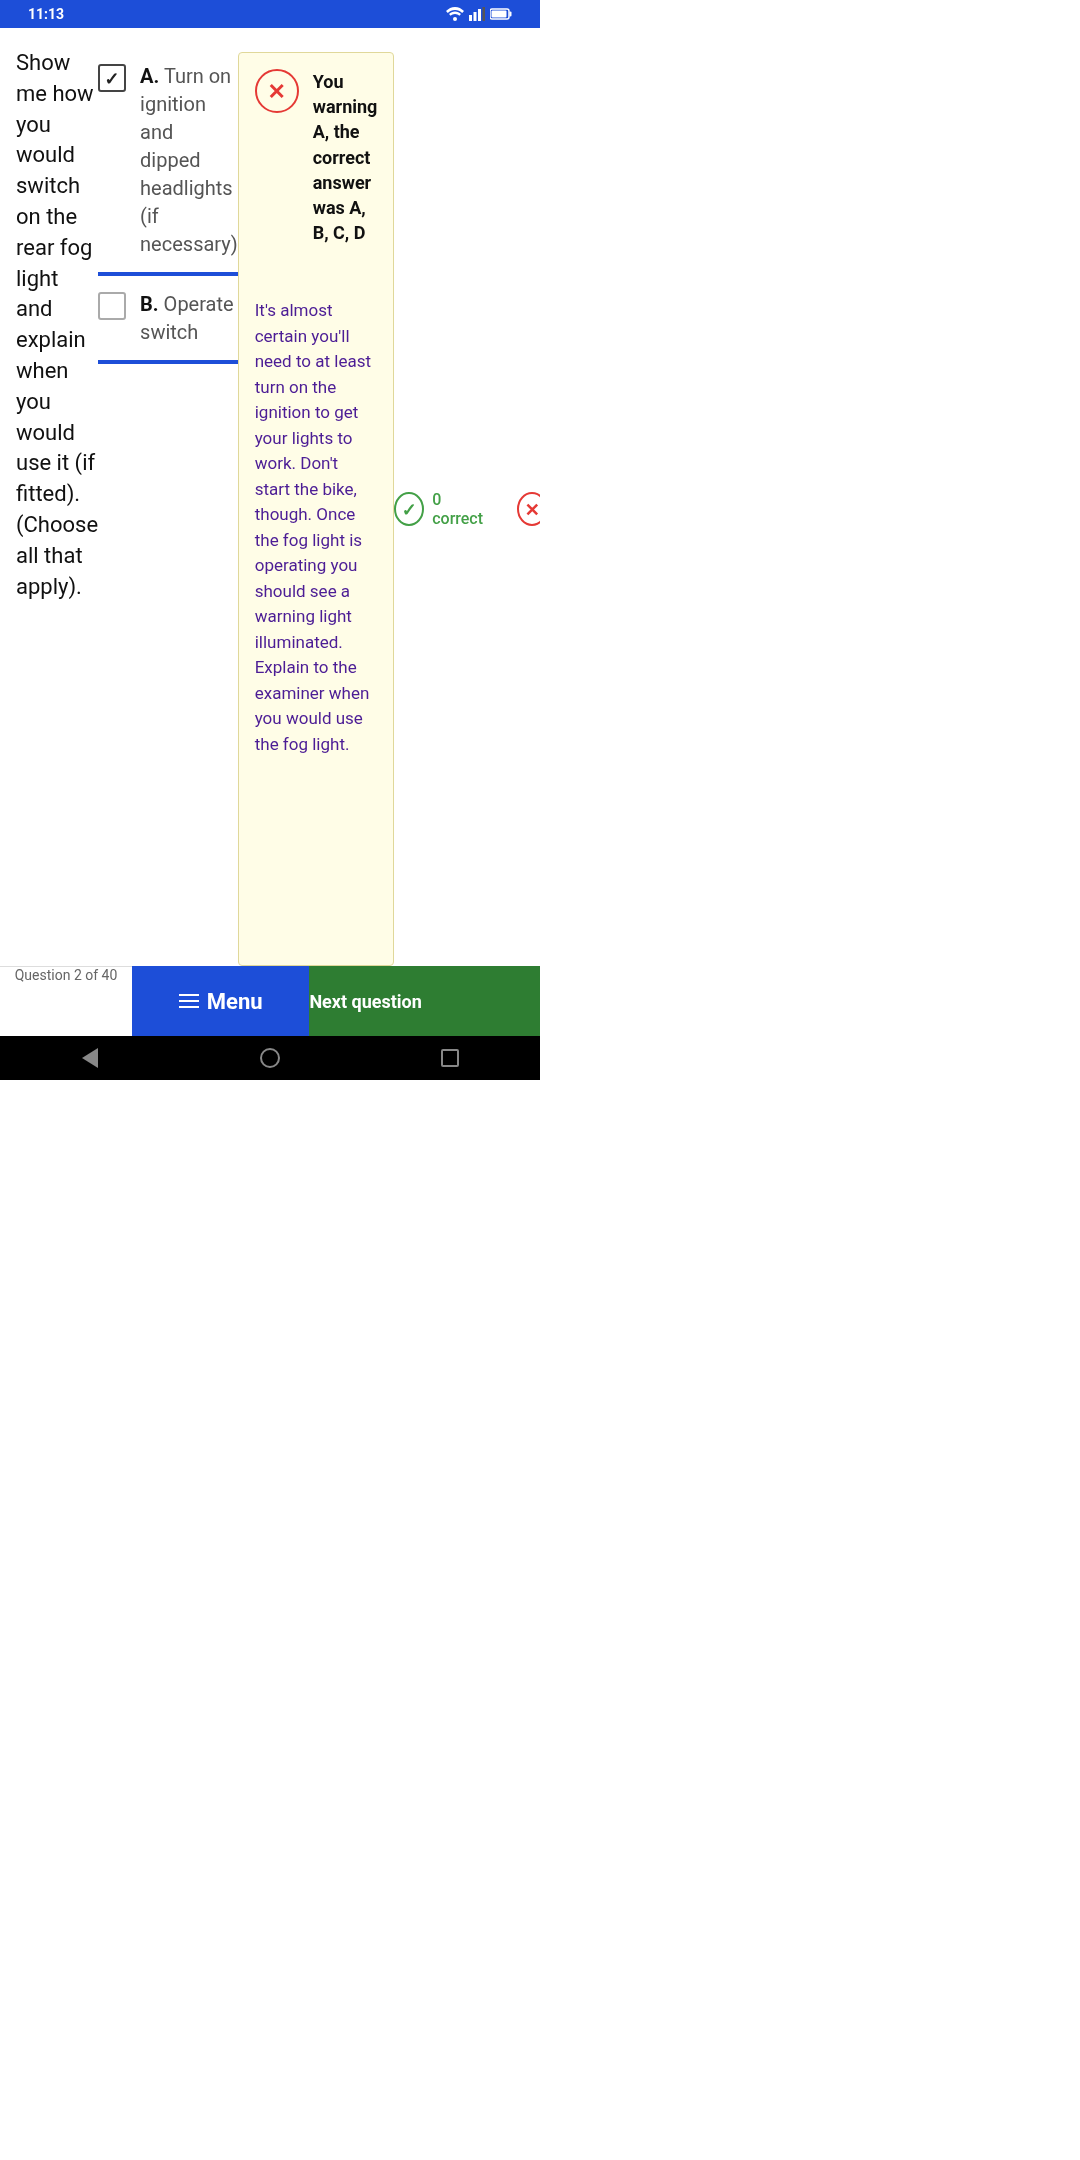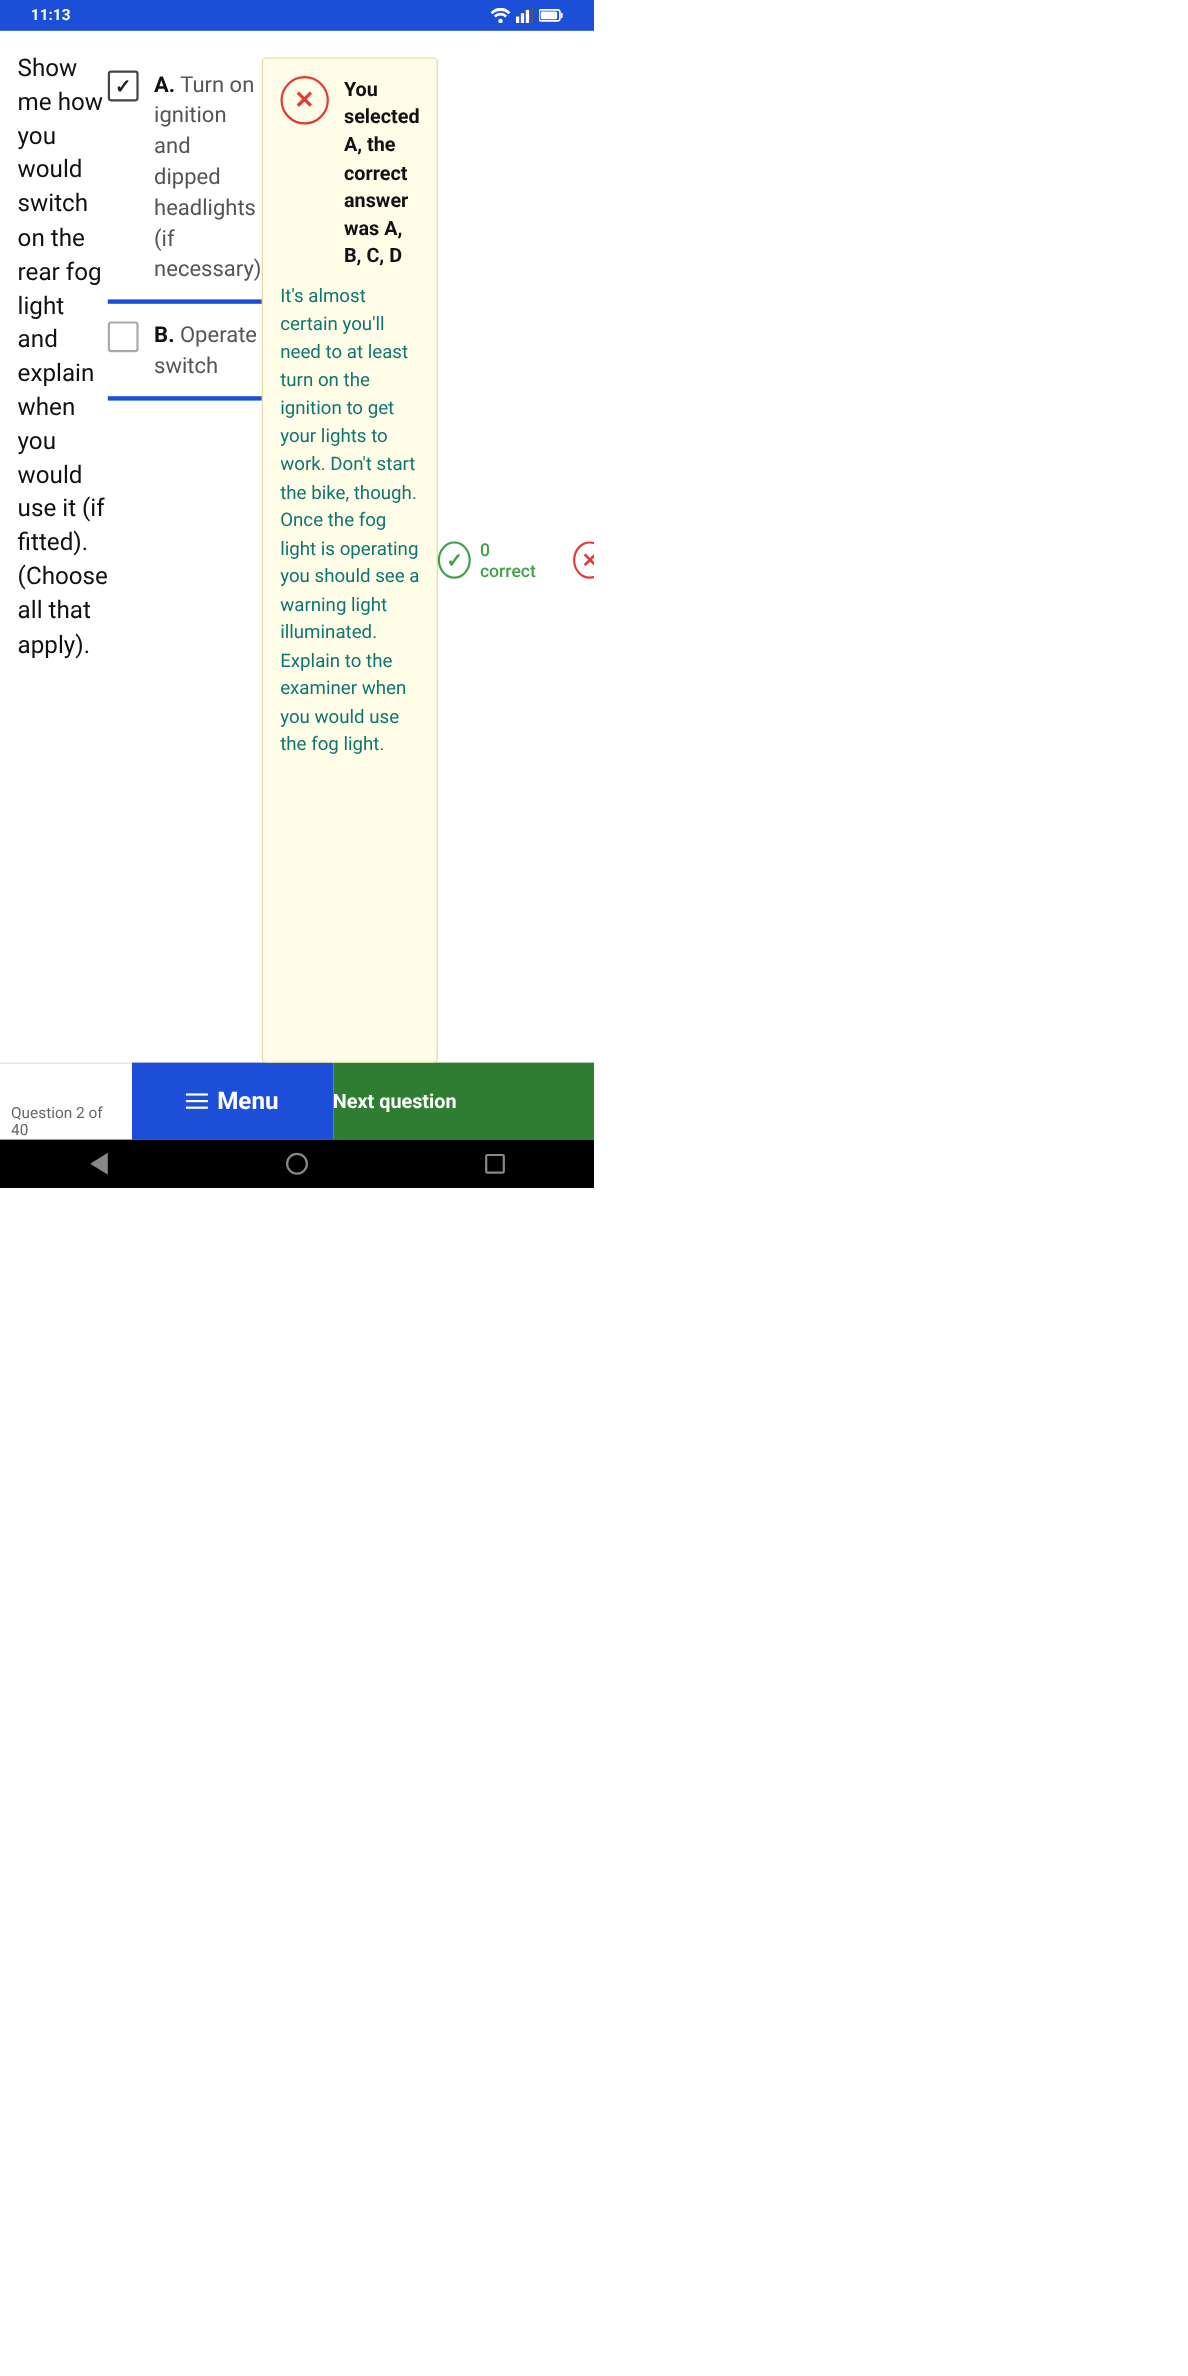--- a/index.html
+++ b/index.html
@@ -144,22 +144,23 @@
 
     .feedback-title {
       font-size: 18px;
       font-weight: bold;
       color: #111;
       line-height: 1.4;
     }
 
     .feedback-body {
       font-size: 17px;
-      color: #0f766e;
+      color: #4c1d95;
       line-height: 1.5;
+      margin-top: 41px;
     }
 
     
     .score-row {
       display: flex;
       align-items: center;
       gap: 30px;
       padding: 20px 0 16px 0;
     }
 
@@ -212,23 +213,23 @@
     
     .bottom-bar {
       display: flex;
       align-items: stretch;
       height: 70px;
       flex-shrink: 0;
     }
 
     .question-counter-section {
       display: flex;
-      align-items: flex-end;
-      justify-content: center;
-      width: 120px;
+      align-items: flex-start;
+      justify-content: center;
+      width: 132px;
       background: #fff;
       color: #666;
       font-size: 14px;
       padding: 0 10px;
       border-top: 1px solid #ddd;
     }
 
     .menu-section {
       display: flex;
       align-items: center;
@@ -361,21 +362,21 @@
       </span>
     </div>
 
 
 
   </div>
 
   <div class="feedback-box">
     <div class="feedback-header">
       <div class="feedback-x-icon">✕</div>
-      <span class="feedback-title">You selected A, the correct answer was A, B, C, D</span>
+      <span class="feedback-title">You warning A, the correct answer was A, B, C, D</span>
     </div>
     <p class="feedback-body">It's almost certain you'll need to at least turn on the ignition to get your lights to work. Don't start the bike, though. Once the fog light is operating you should see a warning light illuminated. Explain to the examiner when you would use the fog light.</p>
   </div>
 
   <div class="score-row">
     <div class="score-item">
       <div class="score-check-icon">✓</div>
       <span class="score-text-correct">0 correct</span>
     </div>
     <div class="score-item">

